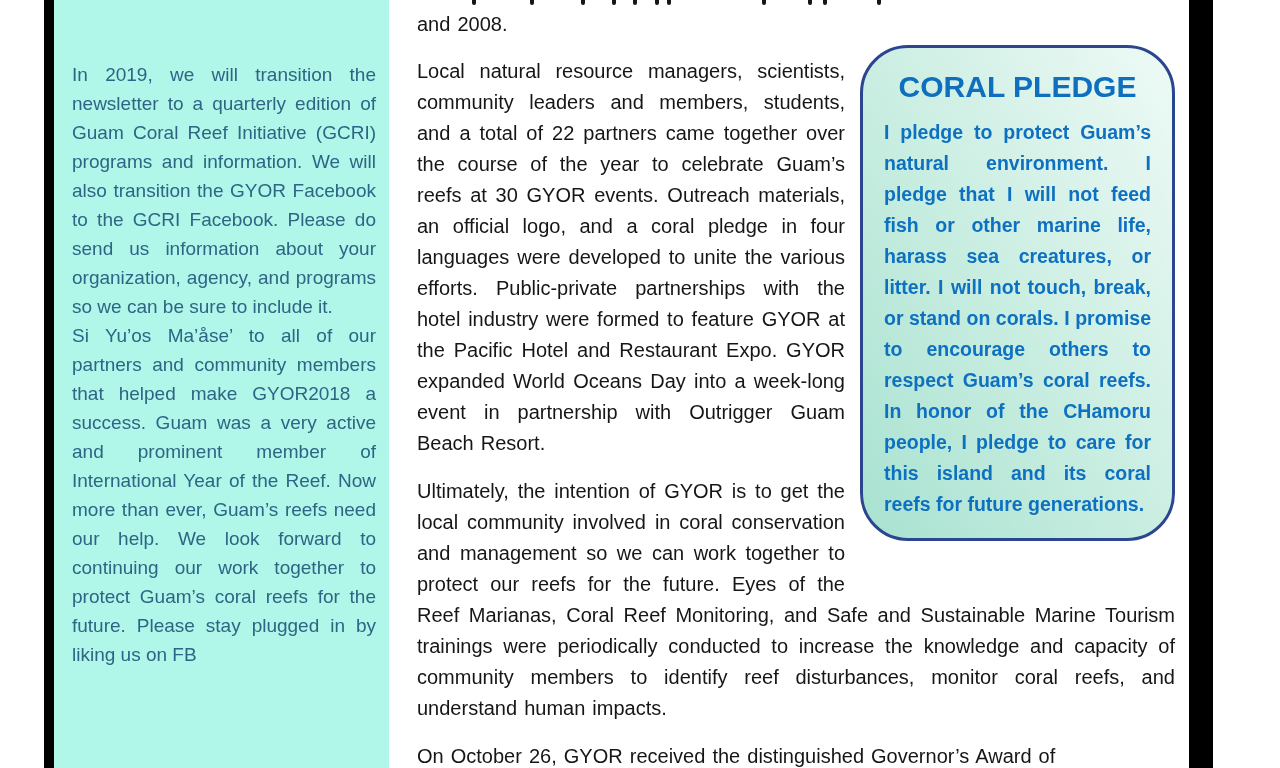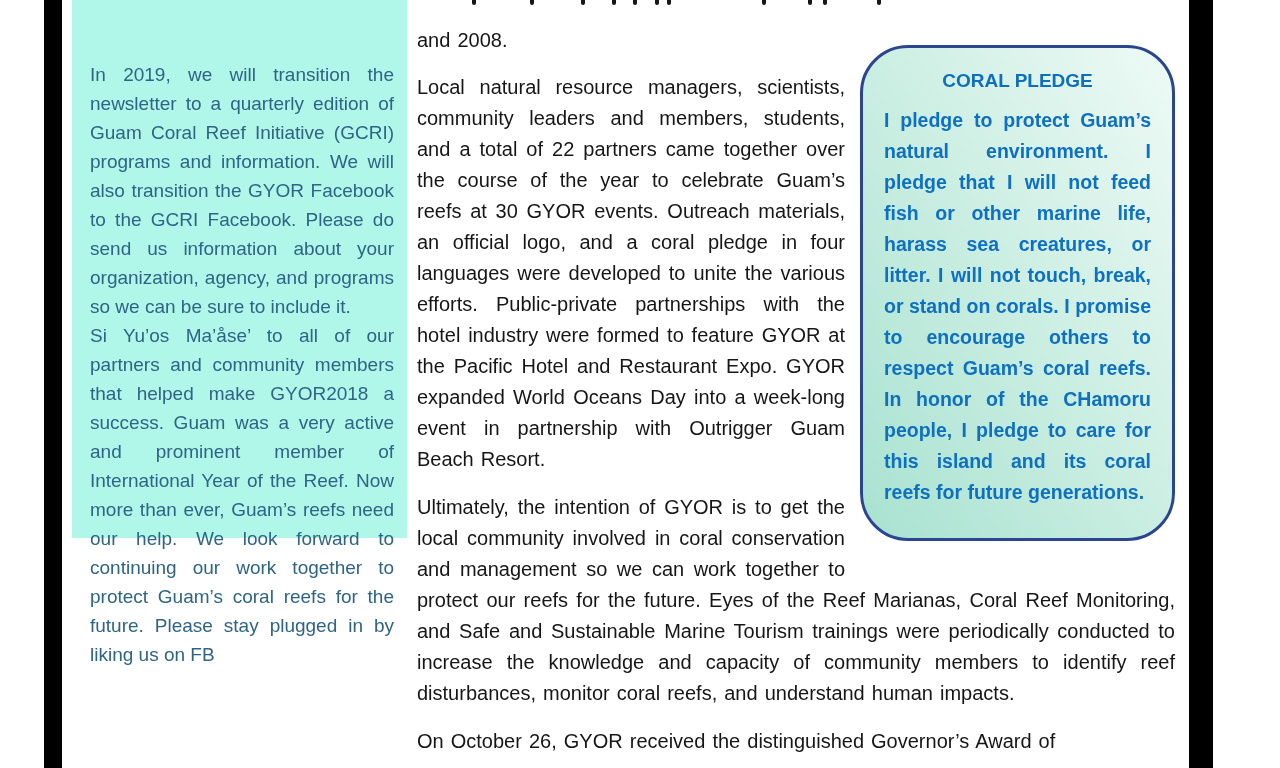--- a/index.html
+++ b/index.html
@@ -25,22 +25,22 @@
   }
   .edge-bar {
     position:absolute; top:0; height:768px;
     background: var(--bar_color);
   }
   .edge-bar.left { left:44px; width:18px; }
   .edge-bar.right { left:1189px; width:24px; }
 
   
   .sidebar {
-    position:absolute; left:72px; top:0;
-    width:335px; height:538px;
+    position:absolute; left:54px; top:0;
+    width:335px; height:768px;
     background: var(--sidebar_bg);
     padding: 60px 13px 0 18px;
   }
   .sidebar p {
     color: var(--sidebar_text);
     font-size:19px; line-height:29px;
     text-align: justify;
     text-justify: inter-word;
   }
   .sidebar p + p { }
@@ -51,21 +51,21 @@
     width:758px; height:768px;
     color: var(--body_text);
   }
   .main p {
     font-size:20px; line-height:31px;
     word-spacing:1.5px;
     text-align: justify;
     text-justify: inter-word;
     margin-bottom:17px;
   }
-  .main p.clipped-top { padding-top:25px; margin-bottom:16px; }
+  .main p.clipped-top { padding-top:9px; margin-bottom:16px; }
   .main p.cut-bottom { margin-bottom:0; }
   .italic { }
 
   
   .descenders { position:absolute; left:0; top:0; width:758px; height:6px; }
   .descenders i {
     position:absolute; top:0; display:block;
     width:4px; height:5px;
     background: var(--body_text);
     border-radius:0 0 2px 2px;
@@ -80,21 +80,21 @@
     margin-top:45px; margin-left:15px;
     width:315px; height:496px;
     border:3px solid var(--pledge_border);
     border-radius:48px;
     background: linear-gradient(to bottom left, var(--pledge_bg_from), var(--pledge_bg_to));
     padding:16px 21px 0 21px;
   }
   .pledge-title {
     text-align:center;
     font-weight:bold;
-    font-size:19px;
+    font-size:30px;
     color: var(--pledge_title);
     margin-top:6px;
   }
   .pledge-body {
     margin-top:13px;
     font-weight:bold;
     font-size:19.5px;
     line-height:31px;
     color: var(--pledge_text);
     text-align: justify;

